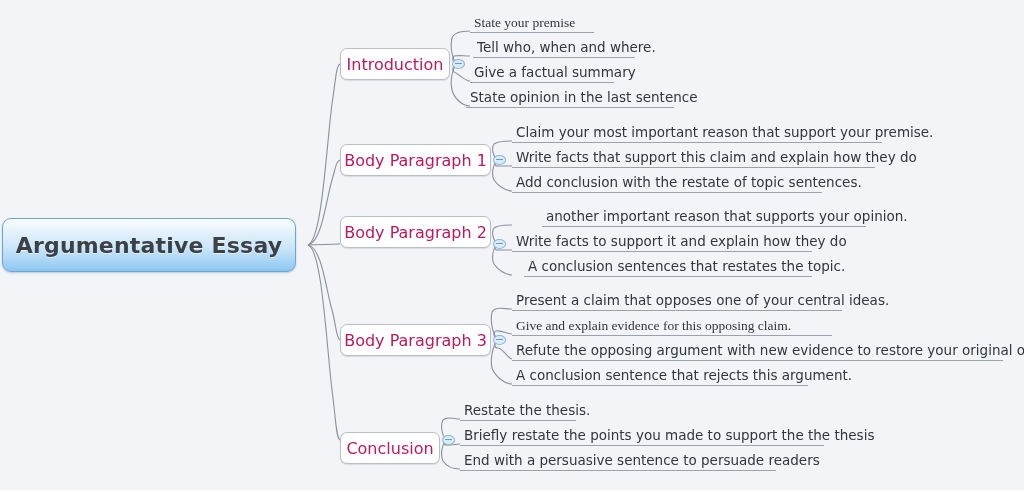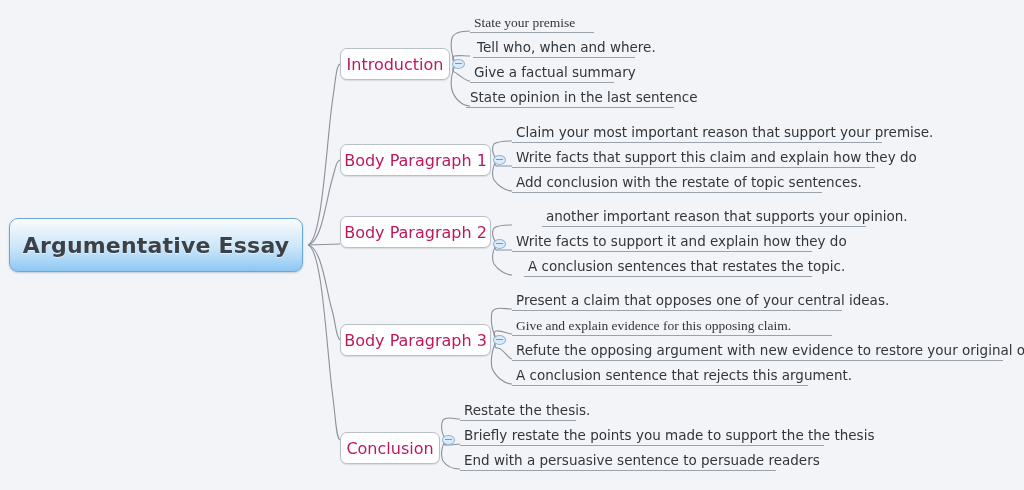--- a/index.html
+++ b/index.html
@@ -9,21 +9,21 @@
     font-family:"DejaVu Sans", sans-serif;
     overflow:hidden;
     position:relative;
   }
   #canvas{position:absolute;inset:0;width:1024px;height:490px;}
   svg.wires{position:absolute;left:0;top:0;width:1024px;height:490px;pointer-events:none;}
 
   
   .root-node{
     position:absolute;
-    left:9px;top:218px;width:294px;height:54px;
+    left:2px;top:218px;width:294px;height:54px;
     border:1px solid #6aa6d6;
     border-radius:9px;
     background:linear-gradient(to bottom,#fbfdfe 0%,#eaf4fc 18%,#cbe6f9 55%,#9fd0f5 88%,#8cc6f0 100%);
     box-shadow:0 1px 2px rgba(60,90,120,.28);
     display:flex;align-items:center;justify-content:center;
     box-sizing:border-box;
   }
   .root-label{
     font-size:22px;font-weight:bold;color:#3b4147;
     letter-spacing:.2px;white-space:nowrap;

